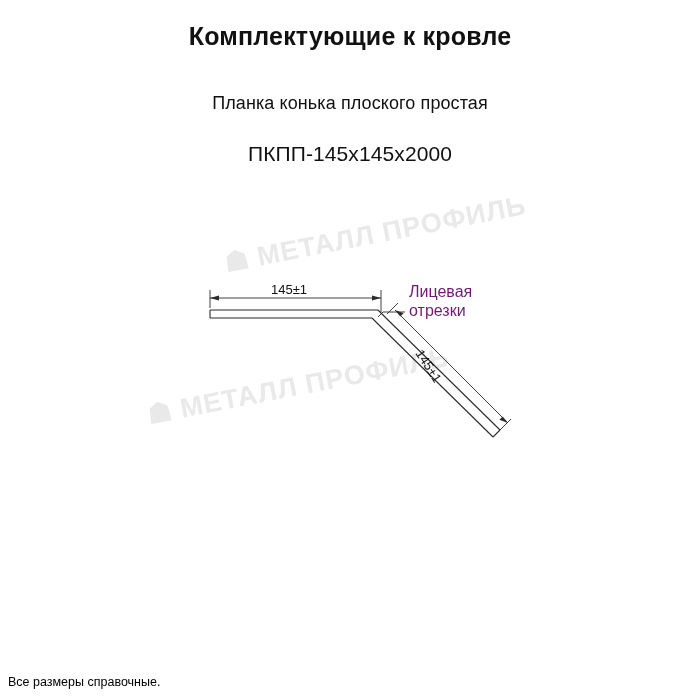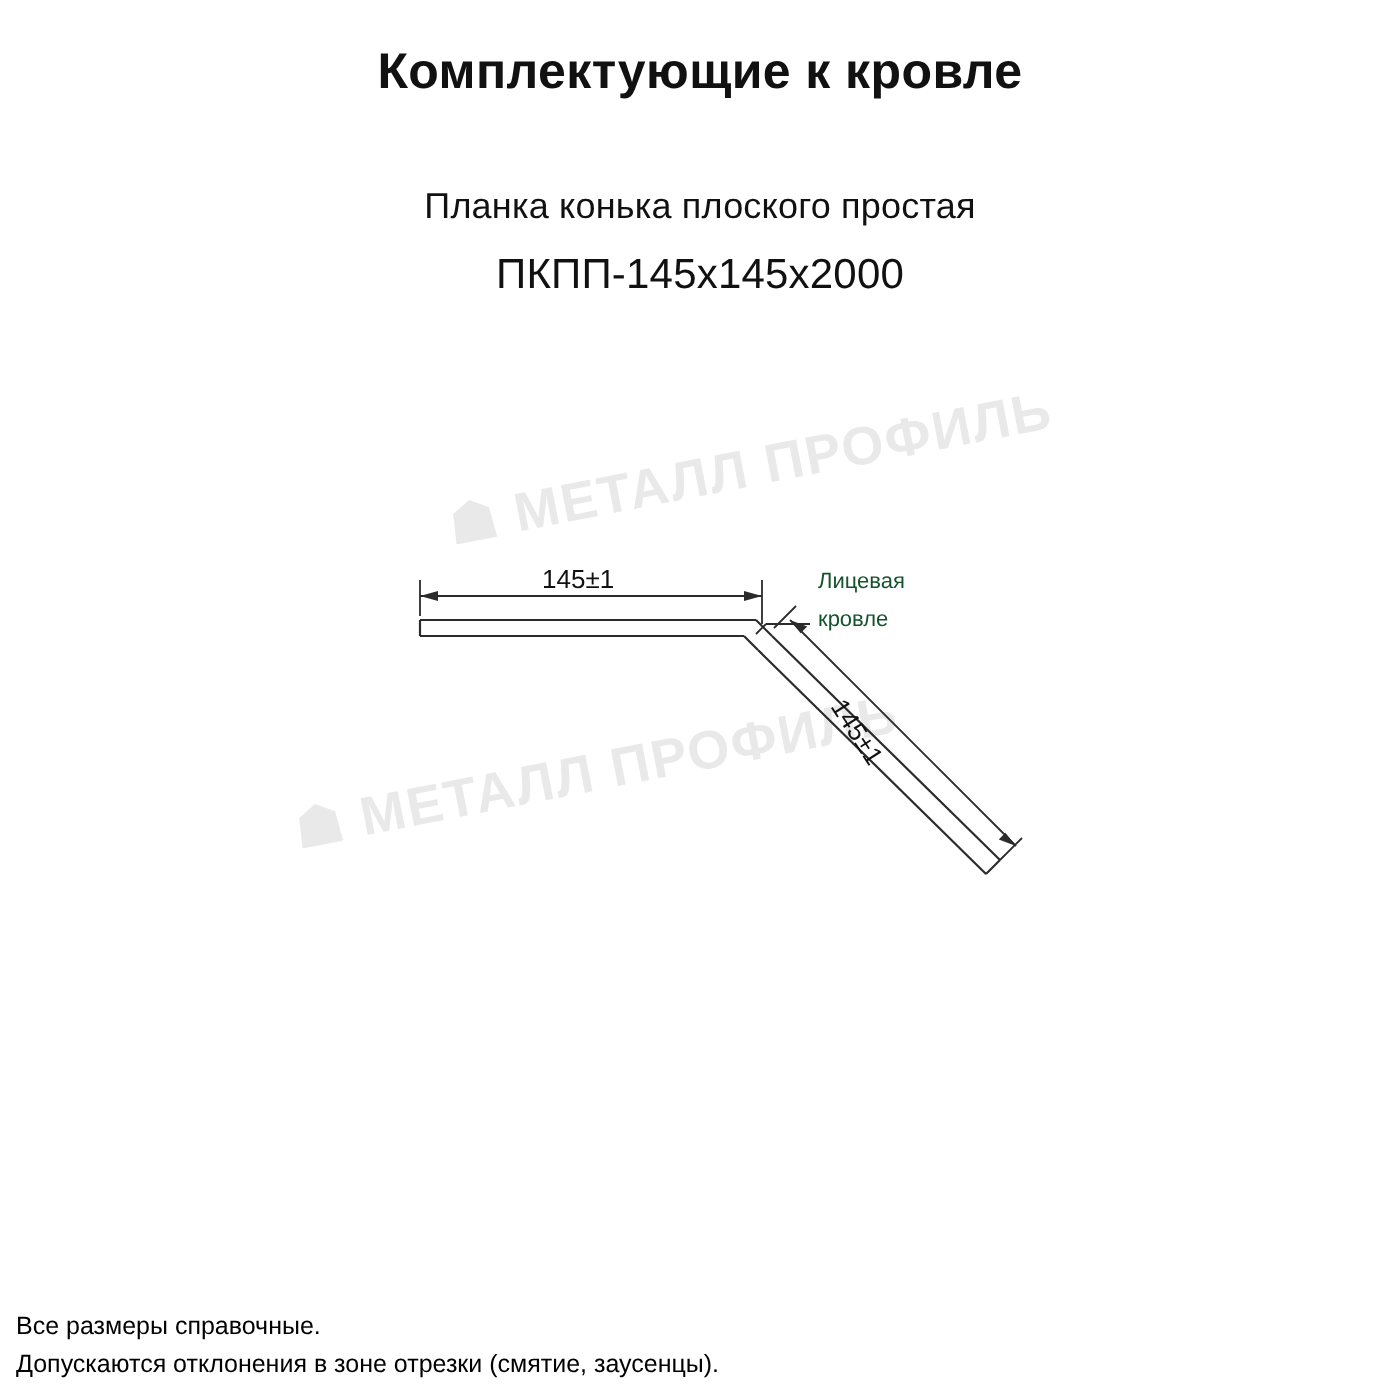--- a/index.html
+++ b/index.html
@@ -38,21 +38,21 @@
     font-weight: normal;
     color: #111;
     margin: 0;
     padding-top: 42px;
     letter-spacing: 0.1px;
   }
   .subtitle2 {
     font-size: 21px;
     font-weight: normal;
     color: #111;
-    margin: 0;
+    margin: 16px;
     padding-top: 12px;
     letter-spacing: 0.1px;
   }
 
   .drawing {
     position: absolute;
     top: 190px;
     left: 0;
     width: 700px;
     height: 300px;
@@ -99,23 +99,23 @@
     color: #111;
     transform: rotate(57deg);
     transform-origin: left top;
     background: transparent;
     padding: 0 2px;
   }
   .face-label {
     position: absolute;
     left: 409px;
     top: 92px;
-    font-size: 11px;
+    font-size: 16px;
     line-height: 19px;
-    color: #14532d;
+    color: #701a75;
   }
 
   .footer {
     position: absolute;
     left: 8px;
     bottom: 8px;
     font-size: 12.5px;
     line-height: 19px;
     color: #000000;
   }
@@ -182,22 +182,21 @@
         <line x1="405" y1="122" x2="383" y2="122"></line>
         <line x1="383" y1="122" x2="378" y2="127"></line>
       </g>
     </svg>
 
     <div class="dim-label-h">145±1</div>
     <div class="dim-label-d">145±1</div>
 
     <div class="face-label">
       <div>Лицевая</div>
-      <div>кровле</div>
+      <div>отрезки</div>
     </div>
   </div>
 
   <div class="footer">
     <div>Все размеры справочные.</div>
-    <div>Допускаются отклонения в зоне отрезки (смятие, заусенцы).</div>
   </div>
 
 </div>
 
 </body></html>

